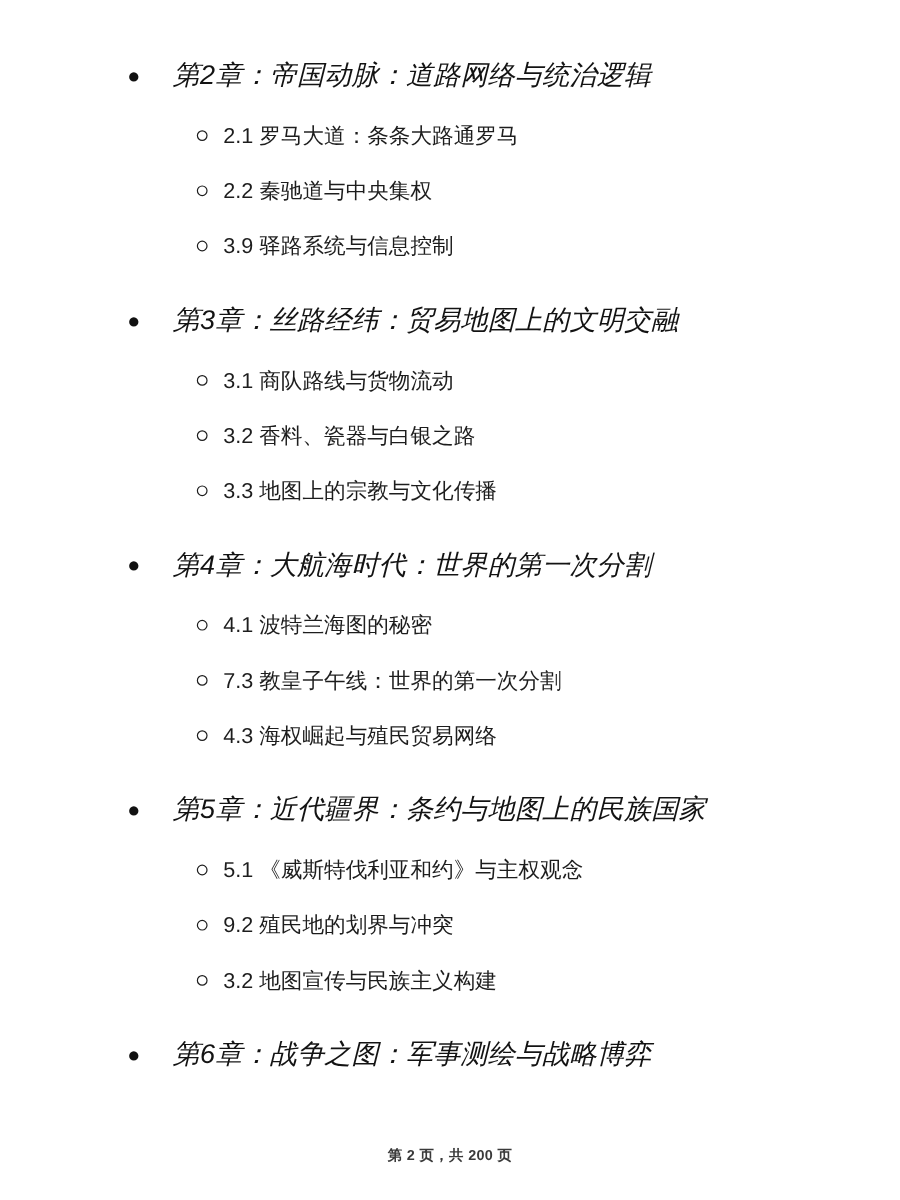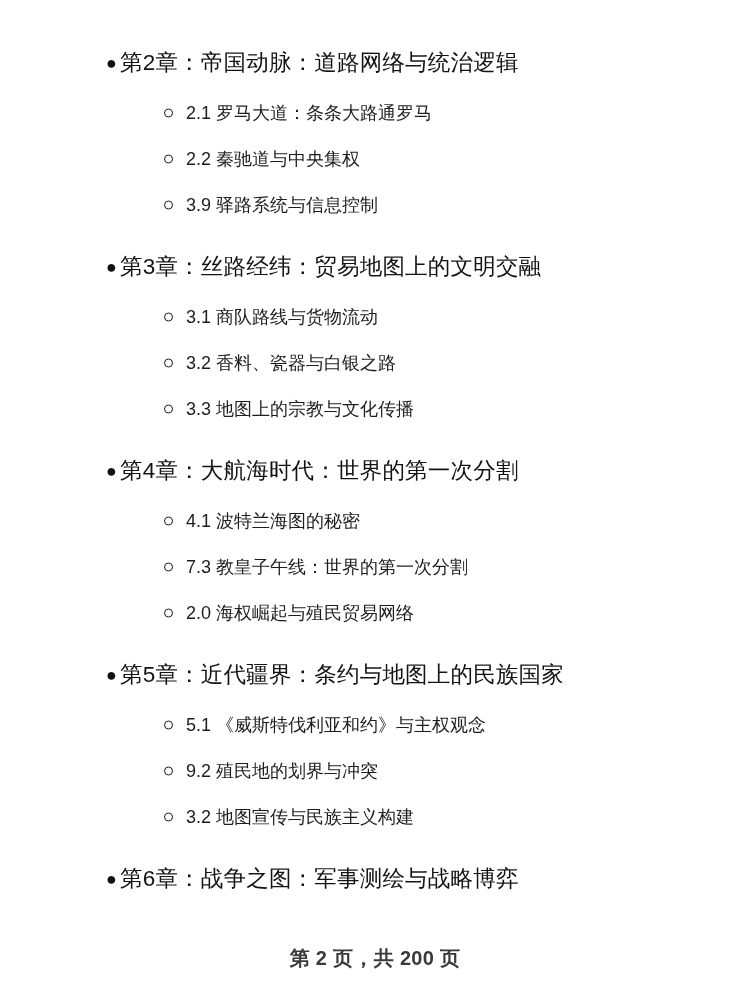--- a/index.html
+++ b/index.html
@@ -46,22 +46,23 @@
   .chapter-line .bullet {
     position: absolute;
     left: 46px;
     top: 0;
     width: 14px;
     line-height: 38px;
     font-size: 18px;
     color: #111;
   }
   .chapter-title {
-    margin-left: 14px;
+    margin-left: 38px;
     white-space: nowrap;
+    font-style: italic;
   }
   .sections {
     list-style: none;
     margin: 8px 0 0 0;
     padding: 0;
   }
   .section-line {
     position: relative;
     padding-left: 104px;
     font-size: 18px;
@@ -82,21 +83,21 @@
   }
   .section-text {
     margin-left: 22px;
   }
   .footer {
     position: absolute;
     left: 0;
     right: 0;
     bottom: 28px;
     text-align: center;
-    font-size: 20px;
+    font-size: 12px;
     color: #3a3a3a;
     font-weight: bold;
     letter-spacing: 0.3px;
   }
 </style>
 </head>
 <body>
 
 <div class="page">
   <ul class="toc-list">
@@ -152,21 +153,21 @@
         <li class="section-line">
           <span class="hollow-bullet"></span>
           <span class="section-text">4.1 波特兰海图的秘密</span>
         </li>
         <li class="section-line">
           <span class="hollow-bullet"></span>
           <span class="section-text">7.3 教皇子午线：世界的第一次分割</span>
         </li>
         <li class="section-line">
           <span class="hollow-bullet"></span>
-          <span class="section-text">2.0 海权崛起与殖民贸易网络</span>
+          <span class="section-text">4.3 海权崛起与殖民贸易网络</span>
         </li>
       </ul>
     </li>
 
     <li class="chapter">
       <div class="chapter-line">
         <span class="bullet">●</span>
         <span class="chapter-title">第5章：近代疆界：条约与地图上的民族国家</span>
       </div>
       <ul class="sections">

